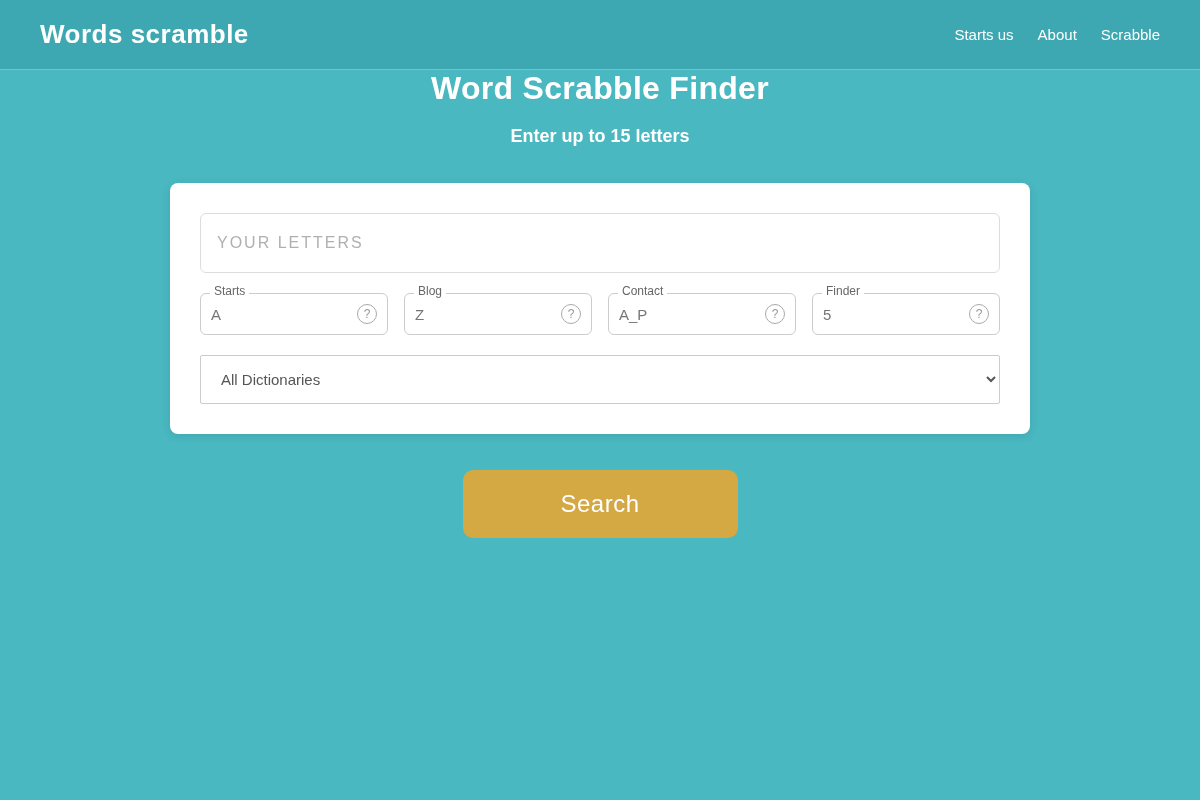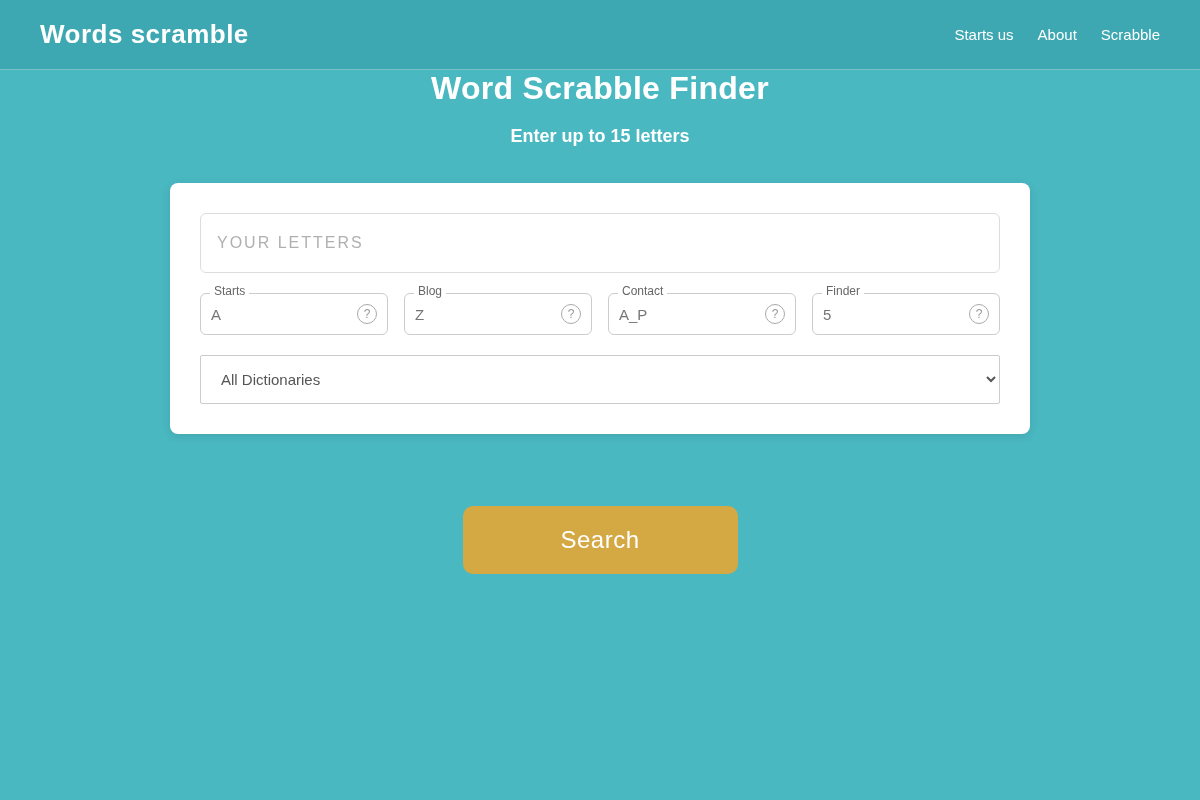--- a/index.html
+++ b/index.html
@@ -187,21 +187,20 @@
       background-color: #d4a843;
       color: #ffffff;
       border: none;
       border-radius: 10px;
       padding: 20px 0;
       width: 275px;
       font-size: 24px;
       font-weight: 500;
       cursor: pointer;
       letter-spacing: 0.5px;
-      margin-top: 36px;
     }
   </style>
 </head>
 <body>
 
 <header class="header">
   <span class="logo">Words scramble</span>
   <nav class="nav">
     <a href="#">Starts us</a>
     <a href="#">About</a>

